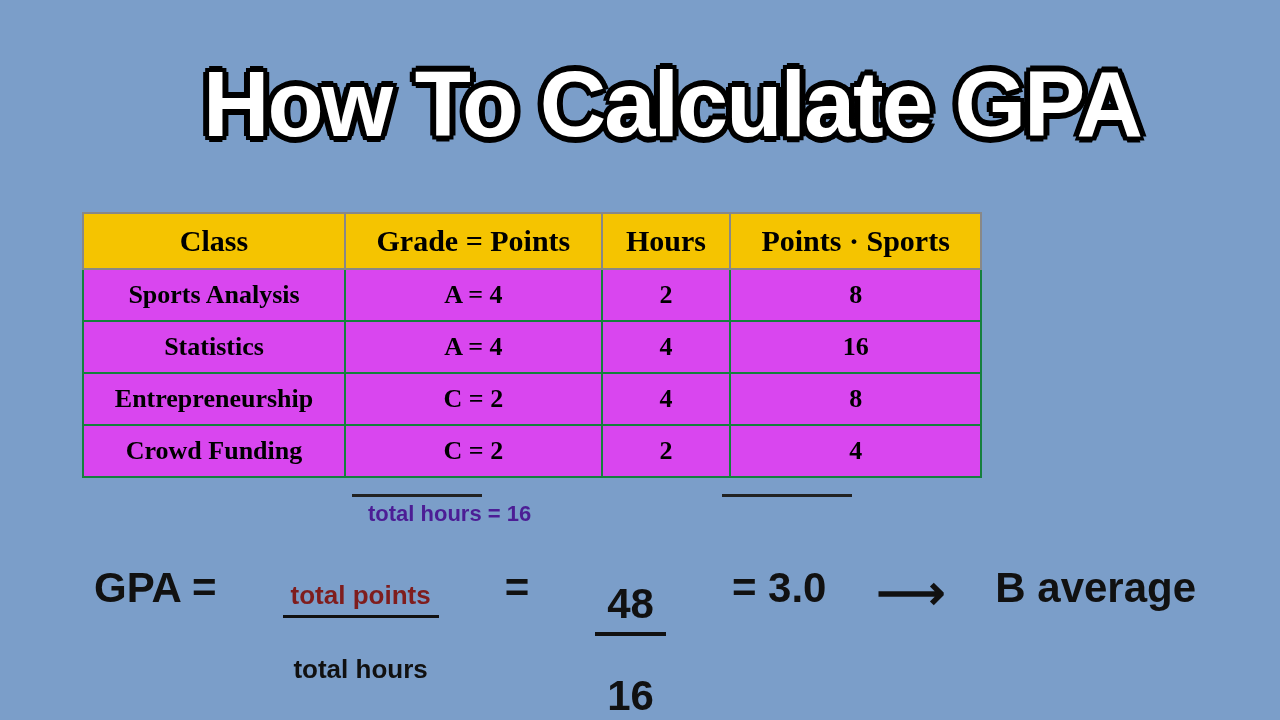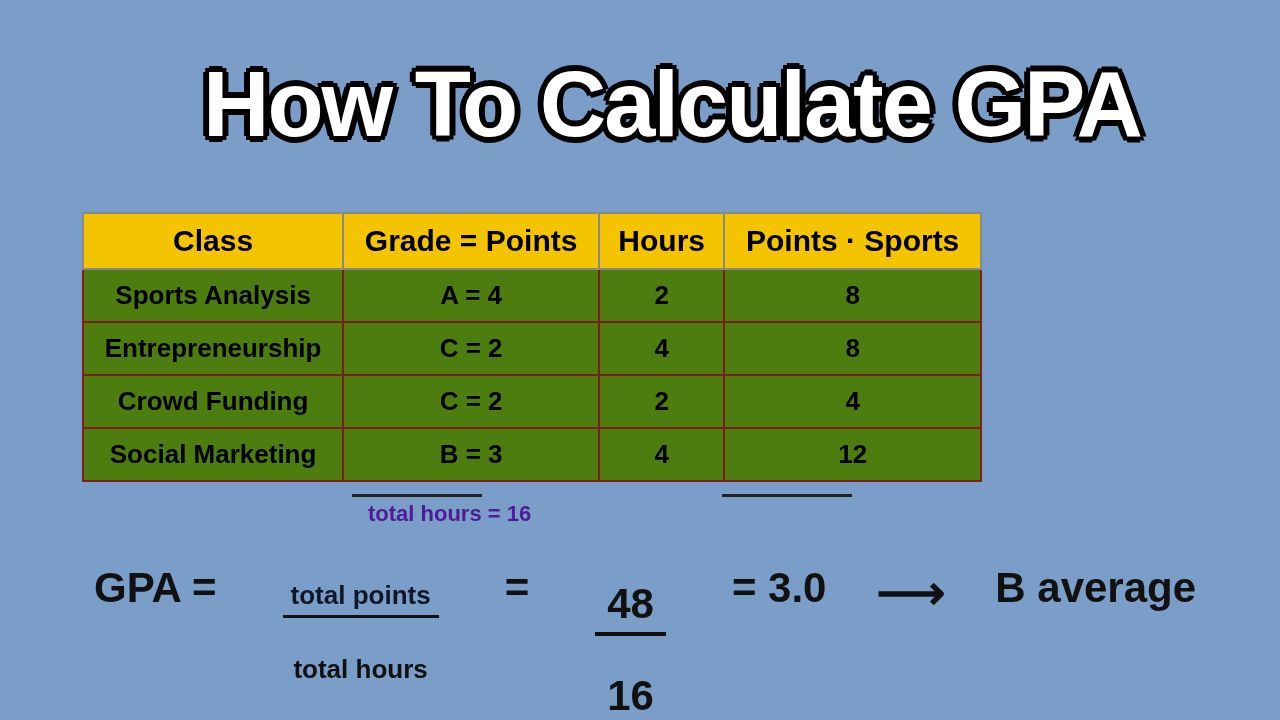--- a/index.html
+++ b/index.html
@@ -44,34 +44,35 @@
       top: 148px;
       left: 18px;
       width: 900px;
     }
 
     table {
       width: 100%;
       border-collapse: collapse;
       font-size: 26px;
       font-weight: bold;
+      font-family: Liberation Serif, serif;
     }
 
     table thead tr th {
       background-color: #f5c400;
       border: 2px solid #888;
       padding: 10px 16px;
       text-align: center;
       font-size: 30px;
       font-weight: 900;
     }
 
     table tbody tr td {
-      background-color: #4d7c0f;
-      border: 2px solid #7f1d1d;
+      background-color: #d946ef;
+      border: 2px solid #15803d;
       padding: 10px 16px;
       text-align: center;
       font-size: 26px;
       font-weight: bold;
     }
 
     table tbody tr td:first-child {
       text-align: center;
     }
 
@@ -151,21 +152,21 @@
 
     .fraction {
       display: flex;
       flex-direction: column;
       align-items: center;
     }
 
     .fraction-top {
       font-size: 26px;
       font-weight: bold;
-      color: #0f172a;
+      color: #7f1d1d;
       border-bottom: 3px solid #111;
       padding: 0 8px 4px 8px;
       white-space: nowrap;
     }
 
     .fraction-bottom {
       font-size: 26px;
       font-weight: bold;
       color: #111;
       padding: 4px 8px 0 8px;
@@ -230,37 +231,37 @@
       </tr>
     </thead>
     <tbody>
       <tr>
         <td>Sports Analysis</td>
         <td>A = 4</td>
         <td>2</td>
         <td>8</td>
       </tr>
       <tr>
+        <td>Statistics</td>
+        <td>A = 4</td>
+        <td>4</td>
+        <td>16</td>
+      </tr>
+      <tr>
         <td>Entrepreneurship</td>
         <td>C = 2</td>
         <td>4</td>
         <td>8</td>
       </tr>
       <tr>
         <td>Crowd Funding</td>
         <td>C = 2</td>
         <td>2</td>
         <td>4</td>
       </tr>
-      <tr>
-        <td>Social Marketing</td>
-        <td>B = 3</td>
-        <td>4</td>
-        <td>12</td>
-      </tr>
     </tbody>
   </table>
 </div>
 
 <div class="totals-row">
   <div class="total-hours-col">
     <div class="underline"></div>
     <span class="total-hours-text">total hours = 16</span>
   </div>
   <div class="total-points-col">

